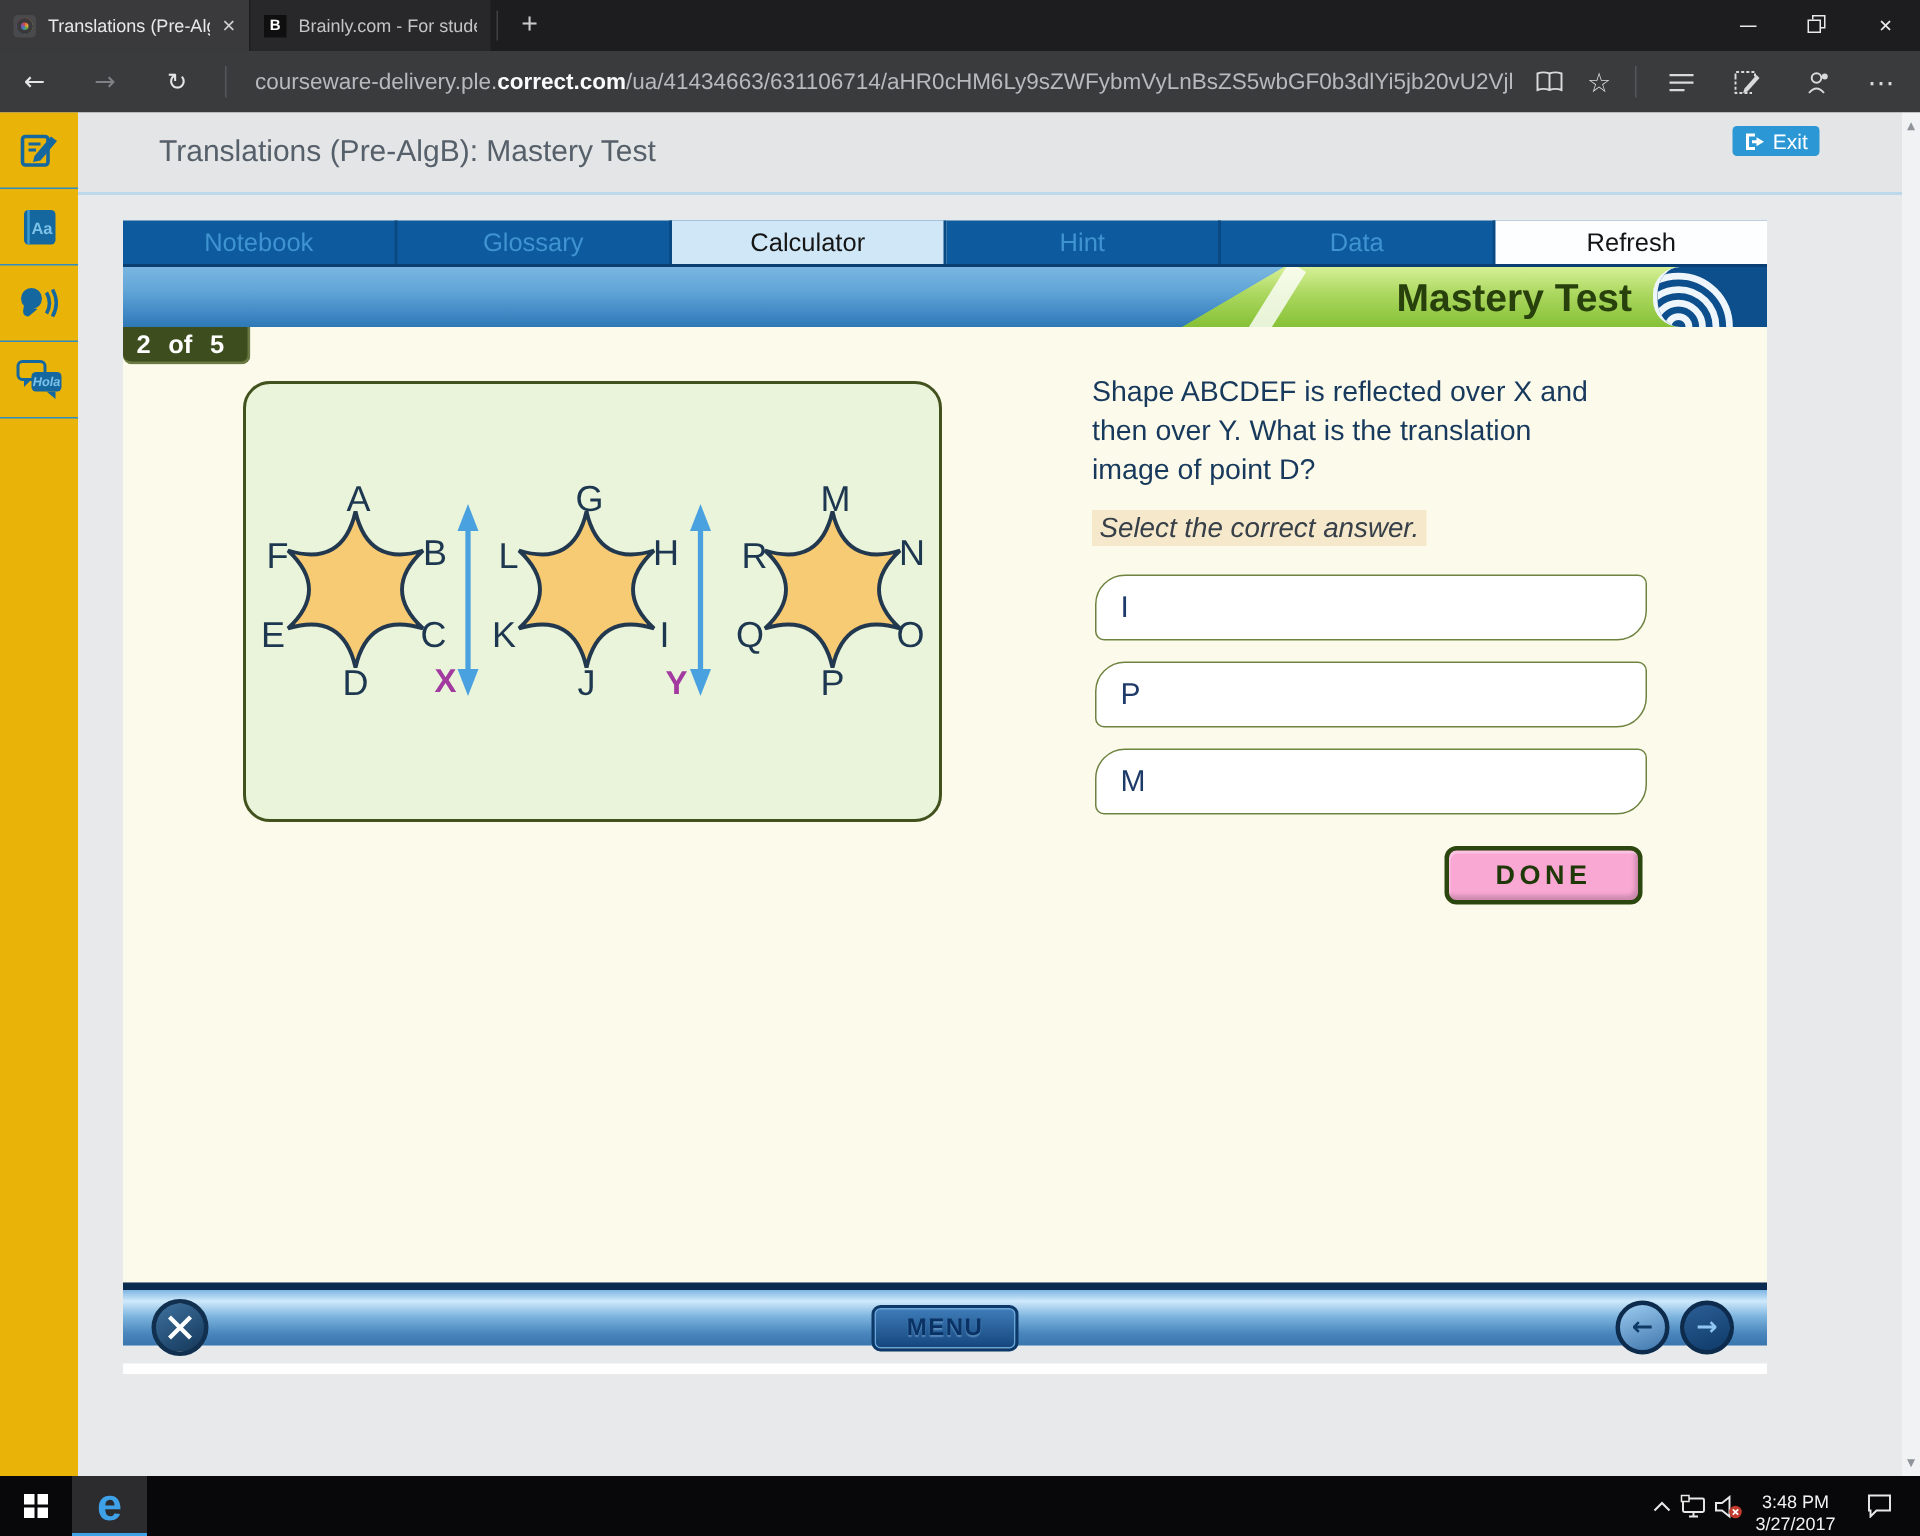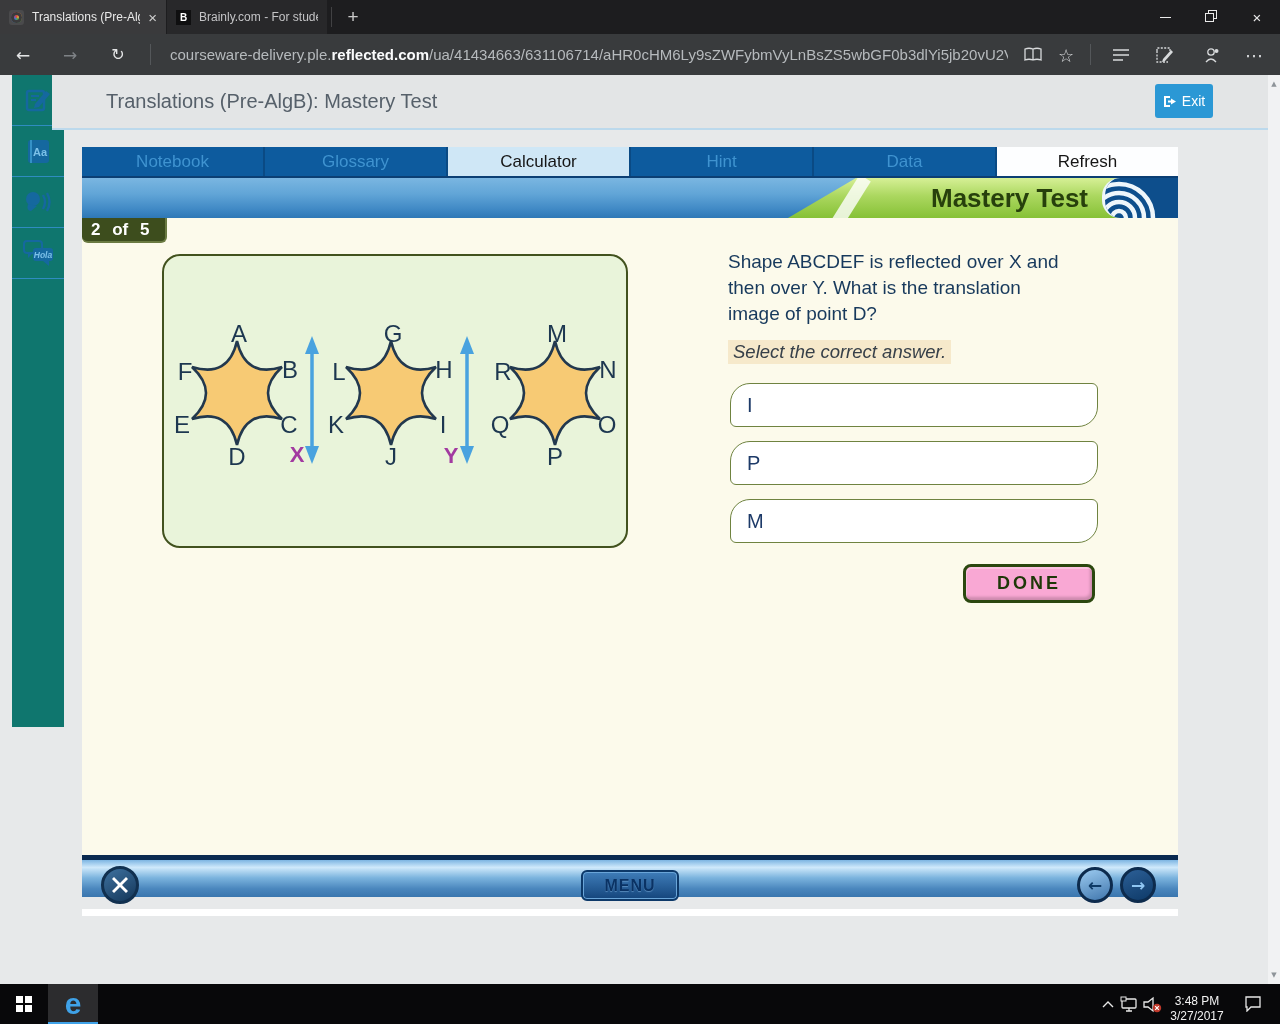--- a/index.html
+++ b/index.html
@@ -39,28 +39,28 @@
   #urlbox { position:absolute; left:170px; top:0; width:838px; height:41px; display:flex; align-items:center;
      white-space:nowrap; overflow:hidden; font-size:15px; color:#b6babd; }
   #urlbox .url-domain { color:#fafbfc; font-weight:bold; }
   .addr-icon { position:absolute; top:10px; width:22px; height:22px; display:flex; align-items:center; justify-content:center; }
   #ic-book { left:1022px; } #ic-star { left:1055px; font-family:"DejaVu Sans",sans-serif; font-size:18px; color:#d8dadc; }
   .addr-divider2 { position:absolute; left:1090px; top:10px; width:1px; height:21px; background:#54575a; }
   #ic-hub { left:1110px; } #ic-note { left:1154px; } #ic-share { left:1200px; }
   #ic-more { left:1243px; font-family:"DejaVu Sans",sans-serif; font-size:18px; color:#d8dadc; }
 
   
-  #sidebar { position:absolute; left:12px; top:75px; width:52px; height:652px; background:#0f766e; }
+  #sidebar { position:absolute; left:0; top:75px; width:52px; height:909px; background:#eab308; }
   .side-tile { width:52px; height:51px; border-bottom:1px solid #2f8cc0; display:flex; align-items:center; justify-content:center; }
 
   
   #pageheader { position:absolute; left:52px; top:75px; width:1216px; height:53px; background:#e3e5e6; }
   #pageheader .hline { position:absolute; left:0; bottom:-2px; width:100%; height:2px; background:#bcd9ec; }
   #page-title { position:absolute; left:54px; top:15px; font-size:20px; color:#56606a; }
-  #exit-btn { position:absolute; left:1103px; top:9px; width:58px; height:34px; background:#2b98d5; border-radius:3px;
+  #exit-btn { position:absolute; left:1103px; top:9px; width:58px; height:20px; background:#2b98d5; border-radius:3px;
      color:#fff; font-size:14px; display:flex; align-items:center; justify-content:center; gap:5px; }
 
   
   #scrollbar { position:absolute; left:1268px; top:75px; width:12px; height:909px; background:#f1f2f3; }
   #scrollbar .sb { position:absolute; left:0; width:12px; height:14px; display:flex; align-items:center; justify-content:center;
      font-family:"DejaVu Sans",sans-serif; font-size:7px; color:#8e9499; }
   #sb-up { top:2px; } #sb-down { bottom:2px; }
 
   
   #cw-tabs { position:absolute; left:82px; top:147px; width:1096px; height:29px; display:flex; background:#0d5b9e; }
@@ -166,21 +166,21 @@
   <div class="wctrl" id="win-close">×</div>
 </div>
 
 <div id="addrbar">
   <div class="nav-glyph" id="btn-back">←</div>
   <div class="nav-glyph" id="btn-fwd">→</div>
   <div class="nav-glyph" id="btn-refresh">↻</div>
   <div class="addr-divider"></div>
   <div id="urlbox">
       <span>courseware-delivery.ple.</span>
-      <span class="url-domain">reflected.com</span>
+      <span class="url-domain">correct.com</span>
       <span>/ua/41434663/631106714/aHR0cHM6Ly9sZWFybmVyLnBsZS5wbGF0b3dlYi5jb20vU2Vjb25kYXJ5L0xlYXJuaVW</span>
     </div>
   <div class="addr-icon" id="ic-book">
     <svg width="18" height="16" viewBox="0 0 18 16">
         <path d="M1 2 Q5 0.5 9 2 Q13 0.5 17 2 V13 Q13 11.5 9 13 Q5 11.5 1 13 Z M9 2 V13" fill="none" stroke="#d8dadc" stroke-width="1.3"></path>
       </svg>
   </div>
   <div class="addr-icon" id="ic-star">☆</div>
   <div class="addr-divider2"></div>
   <div class="addr-icon" id="ic-hub">

